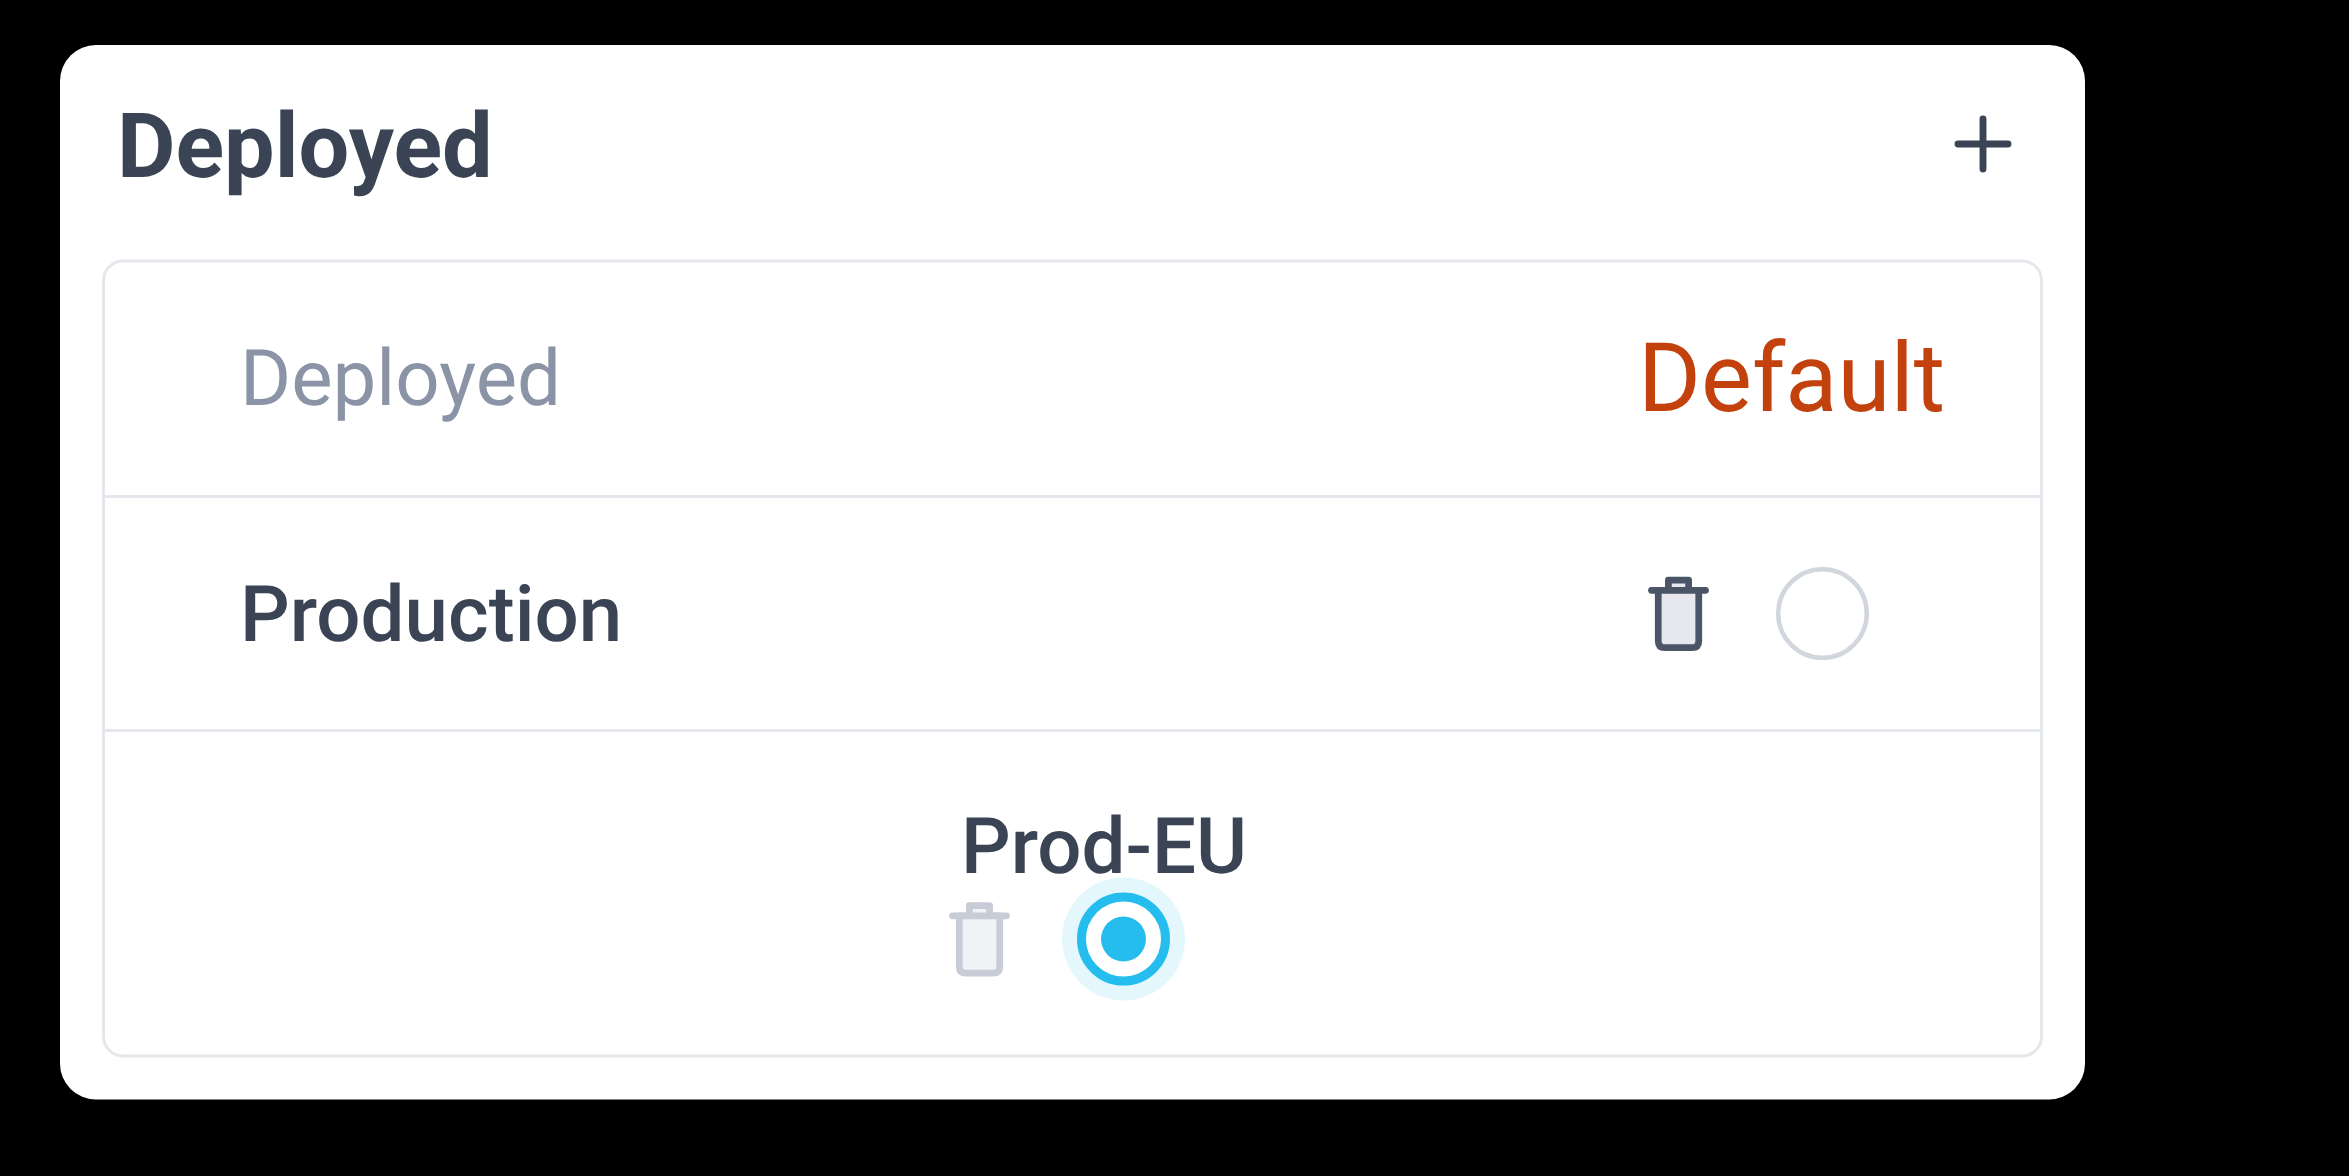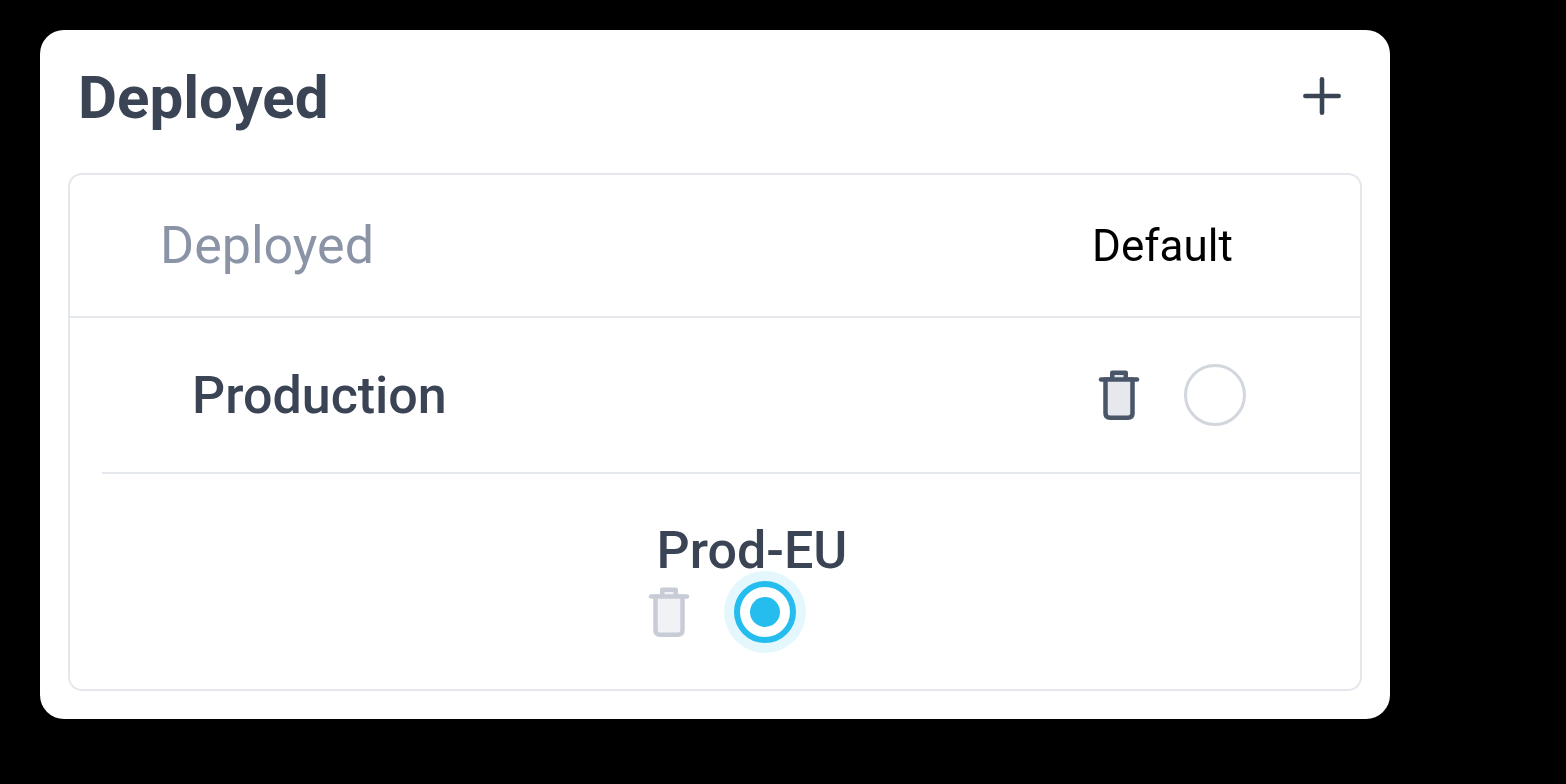--- a/index.html
+++ b/index.html
@@ -59,32 +59,31 @@
       padding: 40px 48px 40px 90px;
       border-bottom: 2px solid #e4e7ec;
     }
     .th-profile {
       flex: 1;
       font-size: 52px;
       color: #8a94a6;
       font-weight: 400;
     }
     .th-default {
-      font-size: 44px;
-      color: #000000;
+      font-size: 64px;
+      color: #c2410c;
       font-weight: 400;
       width: 220px;
       text-align: left;
     }
     .table-row {
       display: flex;
       align-items: center;
       padding: 46px 48px 46px 90px;
       border-bottom: 2px solid #e4e7ec;
-      margin-left: 32px;
     }
     .table-row:last-child {
       border-bottom: none;
       flex-direction: column;
     }
     .row-label {
       flex: 1;
       font-size: 52px;
       color: #3a4455;
       font-weight: 500;

